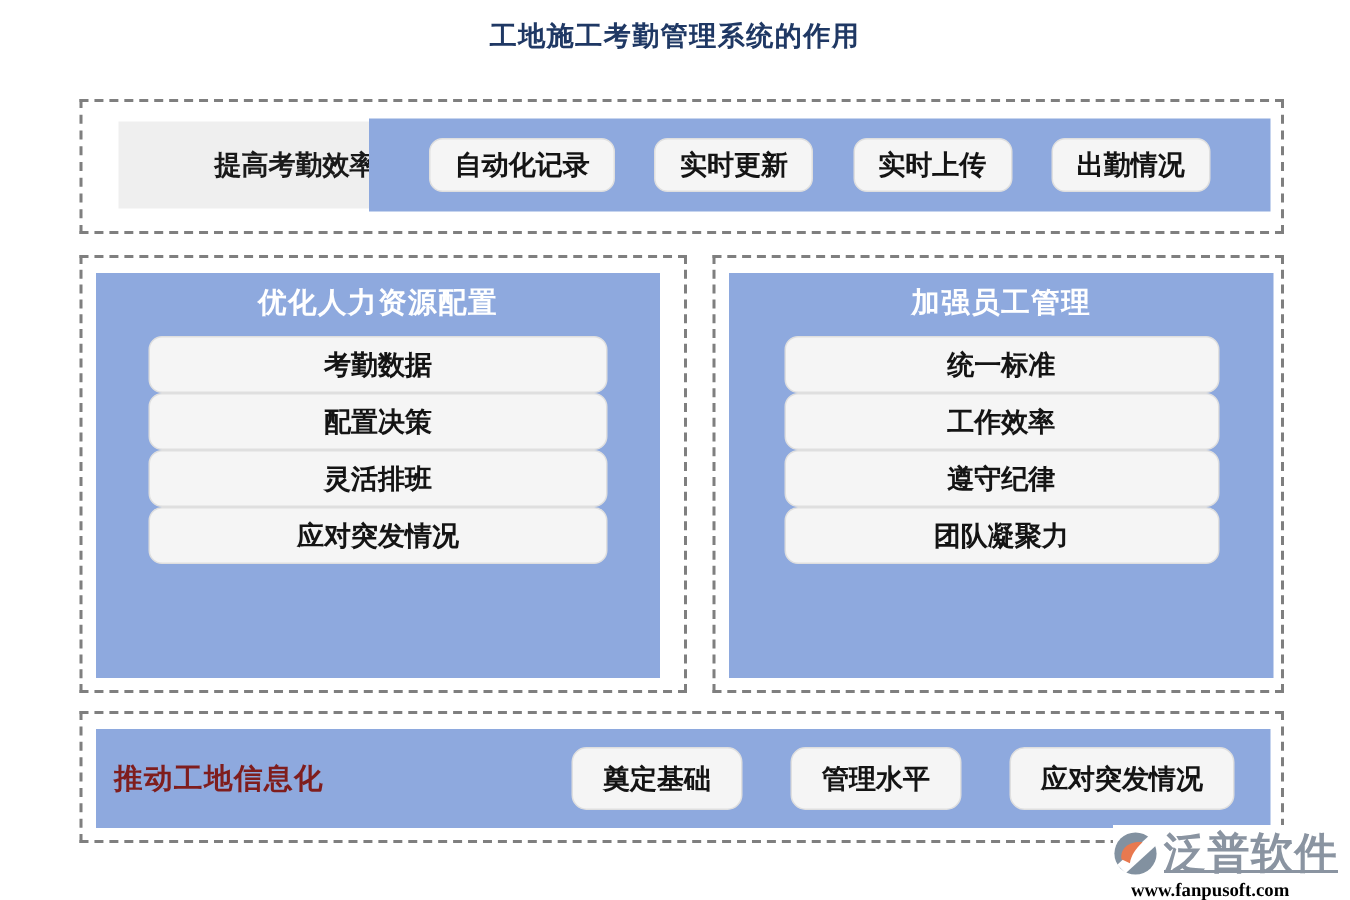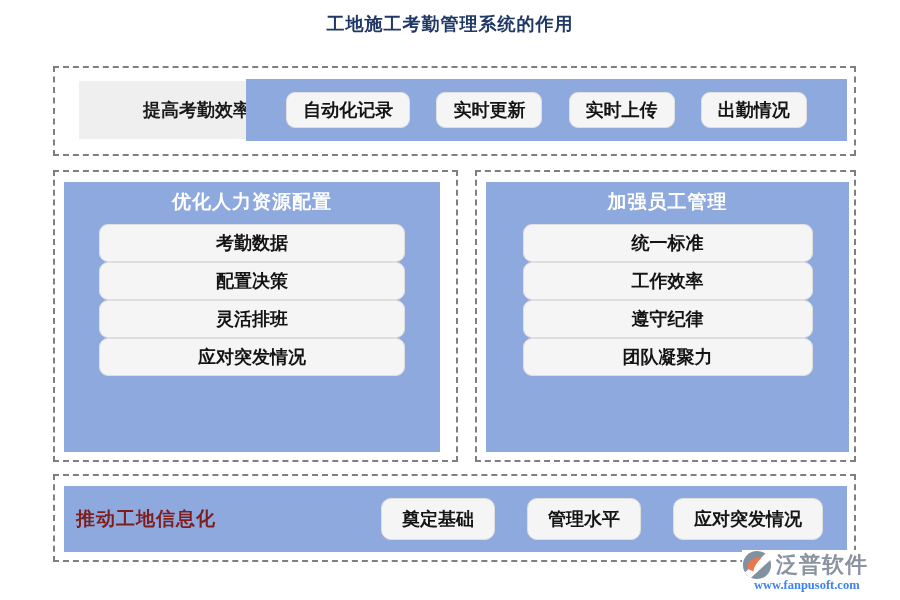--- a/index.html
+++ b/index.html
@@ -62,24 +62,24 @@
   .bottom-items{
     margin-left:auto;display:flex;gap:32px;align-items:center;
   }
   .bottom-items .btn{height:42px;padding:0 20px;border-radius:10px;}
   .logo{
     position:absolute;right:8px;bottom:4px;width:150px;height:46px;
     background:#ffffff;
   }
   .logo-row{display:flex;align-items:center;gap:4px;}
   .logo-name{
-    font-size:22px;font-weight:bold;color:#8A94A1;letter-spacing:1px;
+    font-size:28px;font-weight:bold;color:#8A94A1;letter-spacing:1px;text-decoration:underline;
   }
   .logo-url{
-    font-size:12.5px;font-weight:bold;color:#3b82f6;margin-left:12px;margin-top:-2px;
+    font-size:12.5px;font-weight:bold;color:#000000;margin-left:12px;margin-top:-2px;
   }
 </style>
 </head>
 <body>
 
 <div class="page-title">工地施工考勤管理系统的作用</div>
 
 <div class="dashed-box top-box">
   <div class="label-box">提高考勤效率</div>
   <div class="blue-bar-top">

